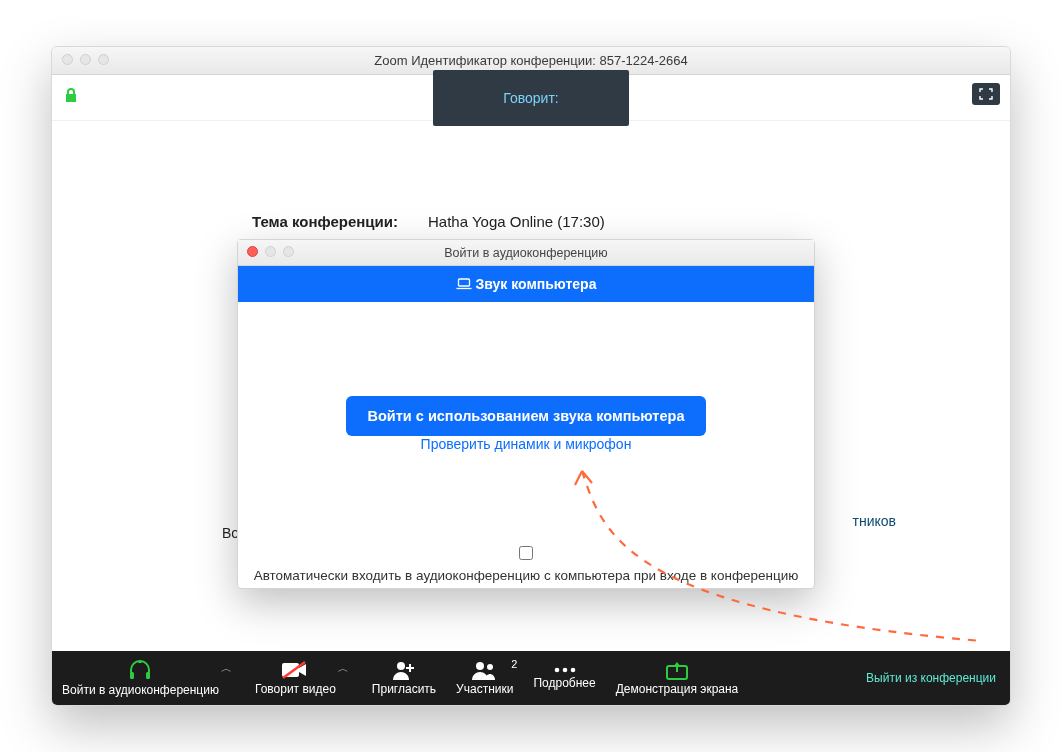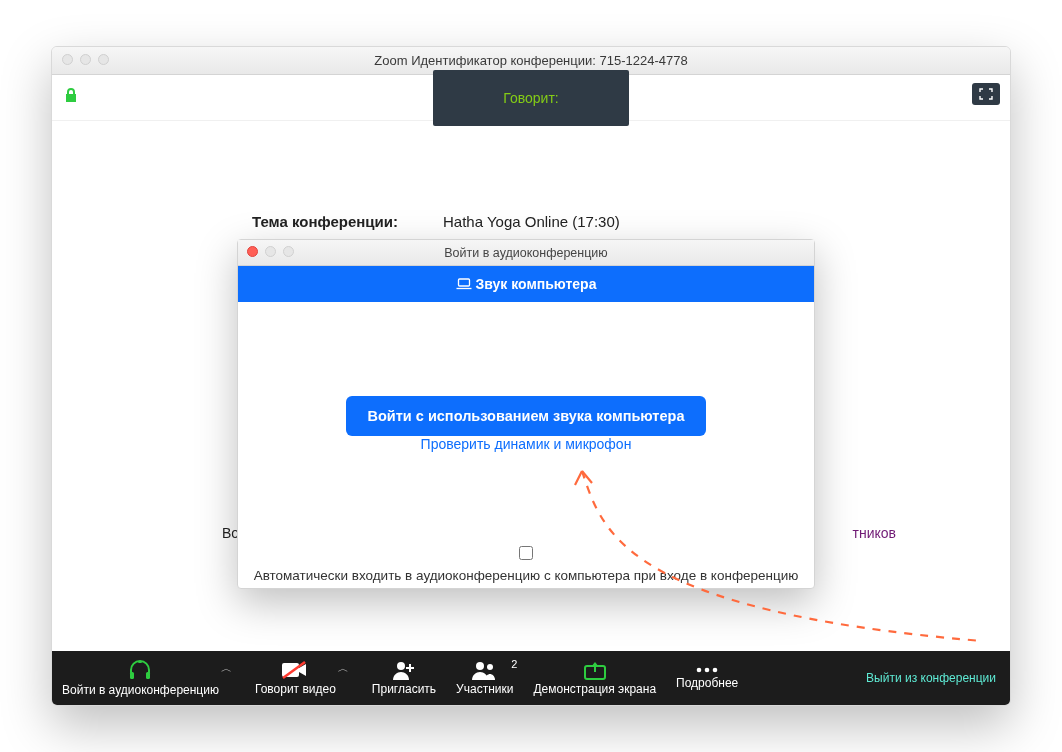--- a/index.html
+++ b/index.html
@@ -14,33 +14,33 @@
     height:28px; background:linear-gradient(#f6f6f6,#e9e9e9);
     border-bottom:1px solid #d4d4d4;
     display:flex; align-items:center; justify-content:center;
     font-size:13px; color:#3a3a3a; position:relative;
   }
   .traffic { position:absolute; left:10px; top:7px; display:flex; gap:7px;}
   .dot { width:11px; height:11px; border-radius:50%; background:#e6e6e6; border:1px solid #d0d0d0;}
   .topbar { position:relative; height:46px; background:#fff; display:flex; align-items:center; justify-content:center; border-bottom:1px solid #f0f0f0;}
   .lock { position:absolute; left:12px; top:12px; color:#2ecc40; }
   .pill {
-    background:#2f3a45; color:#84cc16; font-size:14px;
+    background:#2f3a45; color:#7dd3fc; font-size:14px;
     padding:20px 70px; border-radius:2px;
   }
   .fullscreen {
     position:absolute; right:10px; top:8px;
     background:#2f3a45; width:28px; height:22px; border-radius:3px;
     display:flex; align-items:center; justify-content:center;
   }
   .content { position:relative; height:calc(100% - 28px - 46px - 54px); }
-  .topic { position:absolute; top:92px; left:200px; font-size:15px; color:#222; display:flex; gap:45px;}
+  .topic { position:absolute; top:92px; left:200px; font-size:15px; color:#222; display:flex; gap:30px;}
   .topic b { font-weight:600; }
   .under-left { position:absolute; top:404px; left:170px; font-size:14px; color:#222;}
-  .under-right { position:absolute; top:404px; right:114px; font-size:14px; color:#701a75;}
+  .under-right { position:absolute; top:392px; right:114px; font-size:14px; color:#0c4a6e;}
   .modal {
     position:absolute; left:185px; top:118px; width:578px; height:350px;
     background:#fff; border:1px solid #d4d4d4; border-radius:4px;
     box-shadow:0 14px 40px rgba(0,0,0,.25);
   }
   .modal-titlebar {
     height:26px; background:linear-gradient(#f6f6f6,#e9e9e9);
     border-bottom:1px solid #d4d4d4; display:flex; align-items:center; justify-content:center;
     font-size:12.5px; color:#444; position:relative;
   }
@@ -74,21 +74,21 @@
 </head>
 <body>
 
 <div class="window">
   <div class="titlebar">
     <div class="traffic">
       <div class="dot"></div>
       <div class="dot"></div>
       <div class="dot"></div>
     </div>
-    <span>Zoom Идентификатор конференции: 715-1224-4778</span>
+    <span>Zoom Идентификатор конференции: 857-1224-2664</span>
   </div>
 
   <div class="topbar">
     <span class="lock">
       <svg width="14" height="16" viewBox="0 0 14 16">
           <path fill="#2ecc40" d="M11 7V5a4 4 0 10-8 0v2H2v8h10V7h-1zM5 5a2 2 0 114 0v2H5V5z"></path>
         </svg>
     </span>
     <div class="pill">
       <span>Говорит:</span>
@@ -193,35 +193,35 @@
               <path d="M1 20c0-5 4-8 8-8s8 3 8 8" fill="#fff"></path>
               <circle cx="19" cy="7" r="3" fill="#fff"></circle>
               <path d="M14 20c0-4 3-6 5-6s5 2 5 6" fill="#fff"></path>
             </svg>
           </span>
           <span class="lbl">Участники</span>
           <span class="count-badge">2</span>
         </div>
         <div class="tb-item">
           <span>
+            <svg width="26" height="8" viewBox="0 0 26 8">
+              <circle cx="5" cy="4" r="2.3" fill="#fff"></circle>
+              <circle cx="13" cy="4" r="2.3" fill="#fff"></circle>
+              <circle cx="21" cy="4" r="2.3" fill="#fff"></circle>
+            </svg>
+          </span>
+          <span class="lbl">Подробнее</span>
+        </div>
+        <div class="tb-item">
+          <span>
             <svg width="24" height="20" viewBox="0 0 24 20">
               <rect x="2" y="6" width="20" height="13" rx="2" fill="none" stroke="#2ecc40" stroke-width="2"></rect>
               <path d="M12 2l-4 5h8z" fill="#2ecc40"></path>
               <rect x="11" y="5" width="2" height="7" fill="#2ecc40"></rect>
             </svg>
           </span>
           <span class="lbl">Демонстрация экрана</span>
         </div>
-        <div class="tb-item">
-          <span>
-            <svg width="26" height="8" viewBox="0 0 26 8">
-              <circle cx="5" cy="4" r="2.3" fill="#fff"></circle>
-              <circle cx="13" cy="4" r="2.3" fill="#fff"></circle>
-              <circle cx="21" cy="4" r="2.3" fill="#fff"></circle>
-            </svg>
-          </span>
-          <span class="lbl">Подробнее</span>
-        </div>
       </div>
     <div class="spacer"></div>
     <div class="leave">Выйти из конференции</div>
   </div>
 </div>
 
 </body></html>

